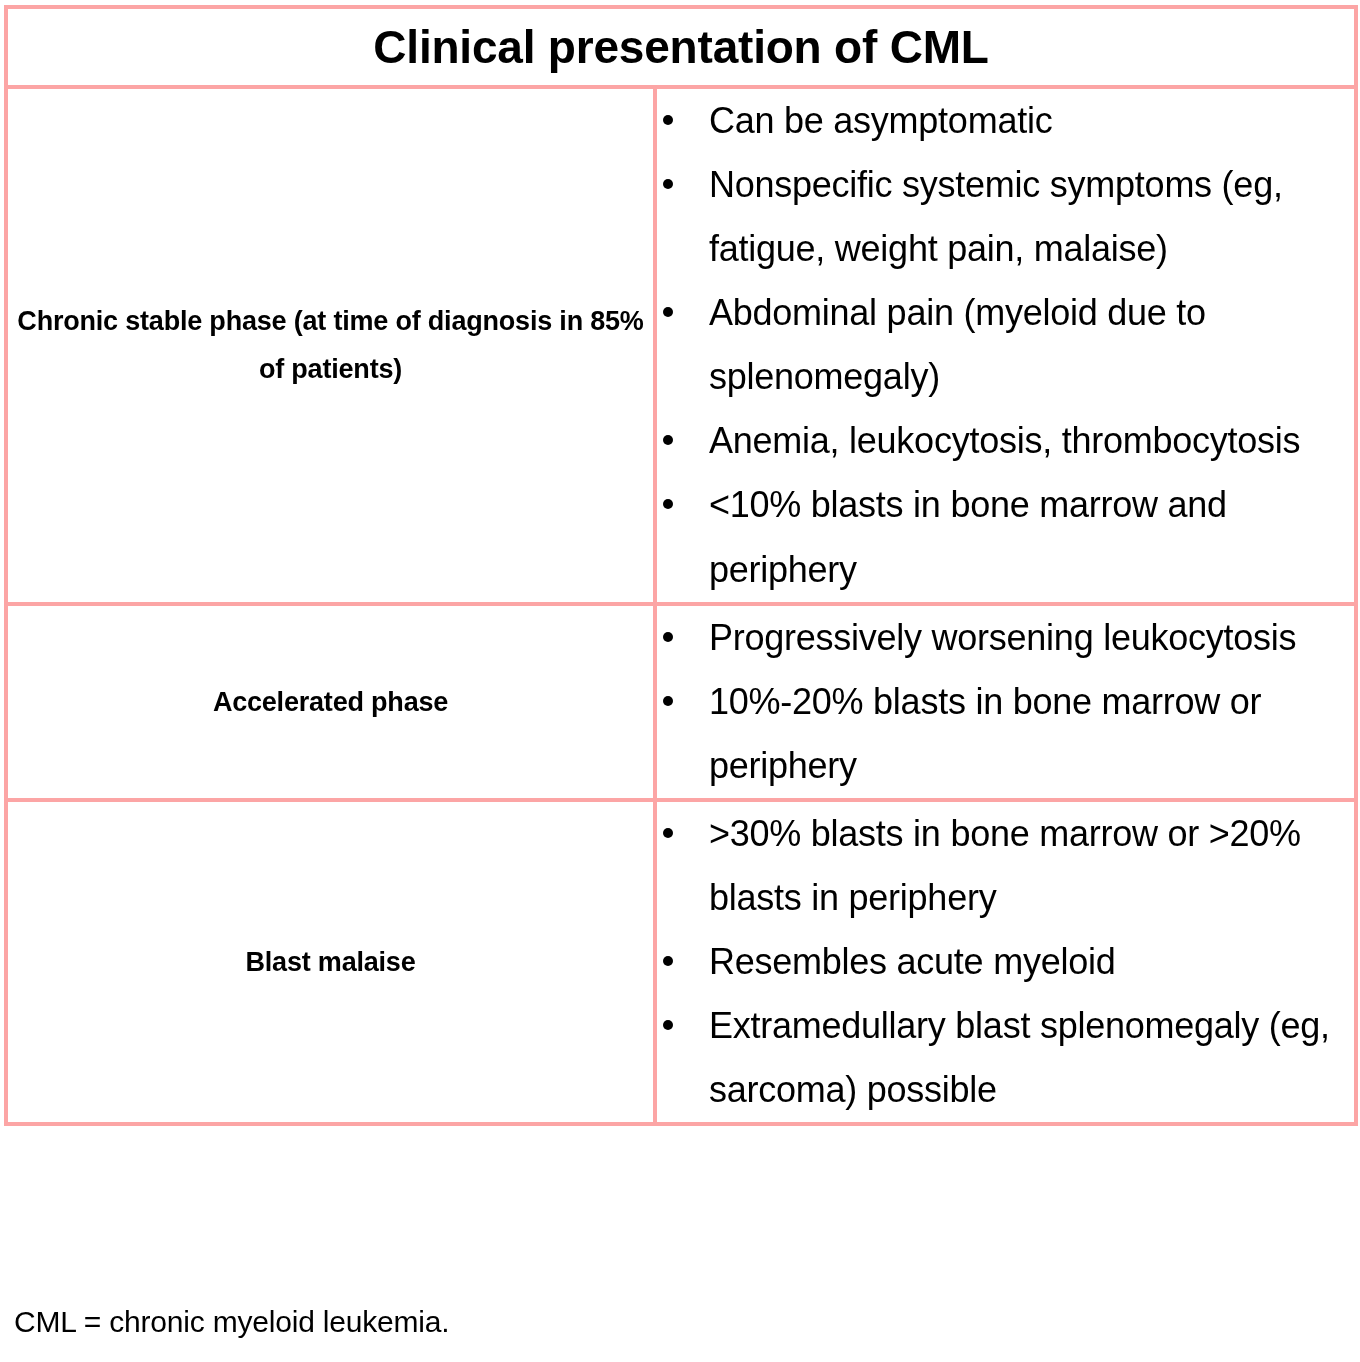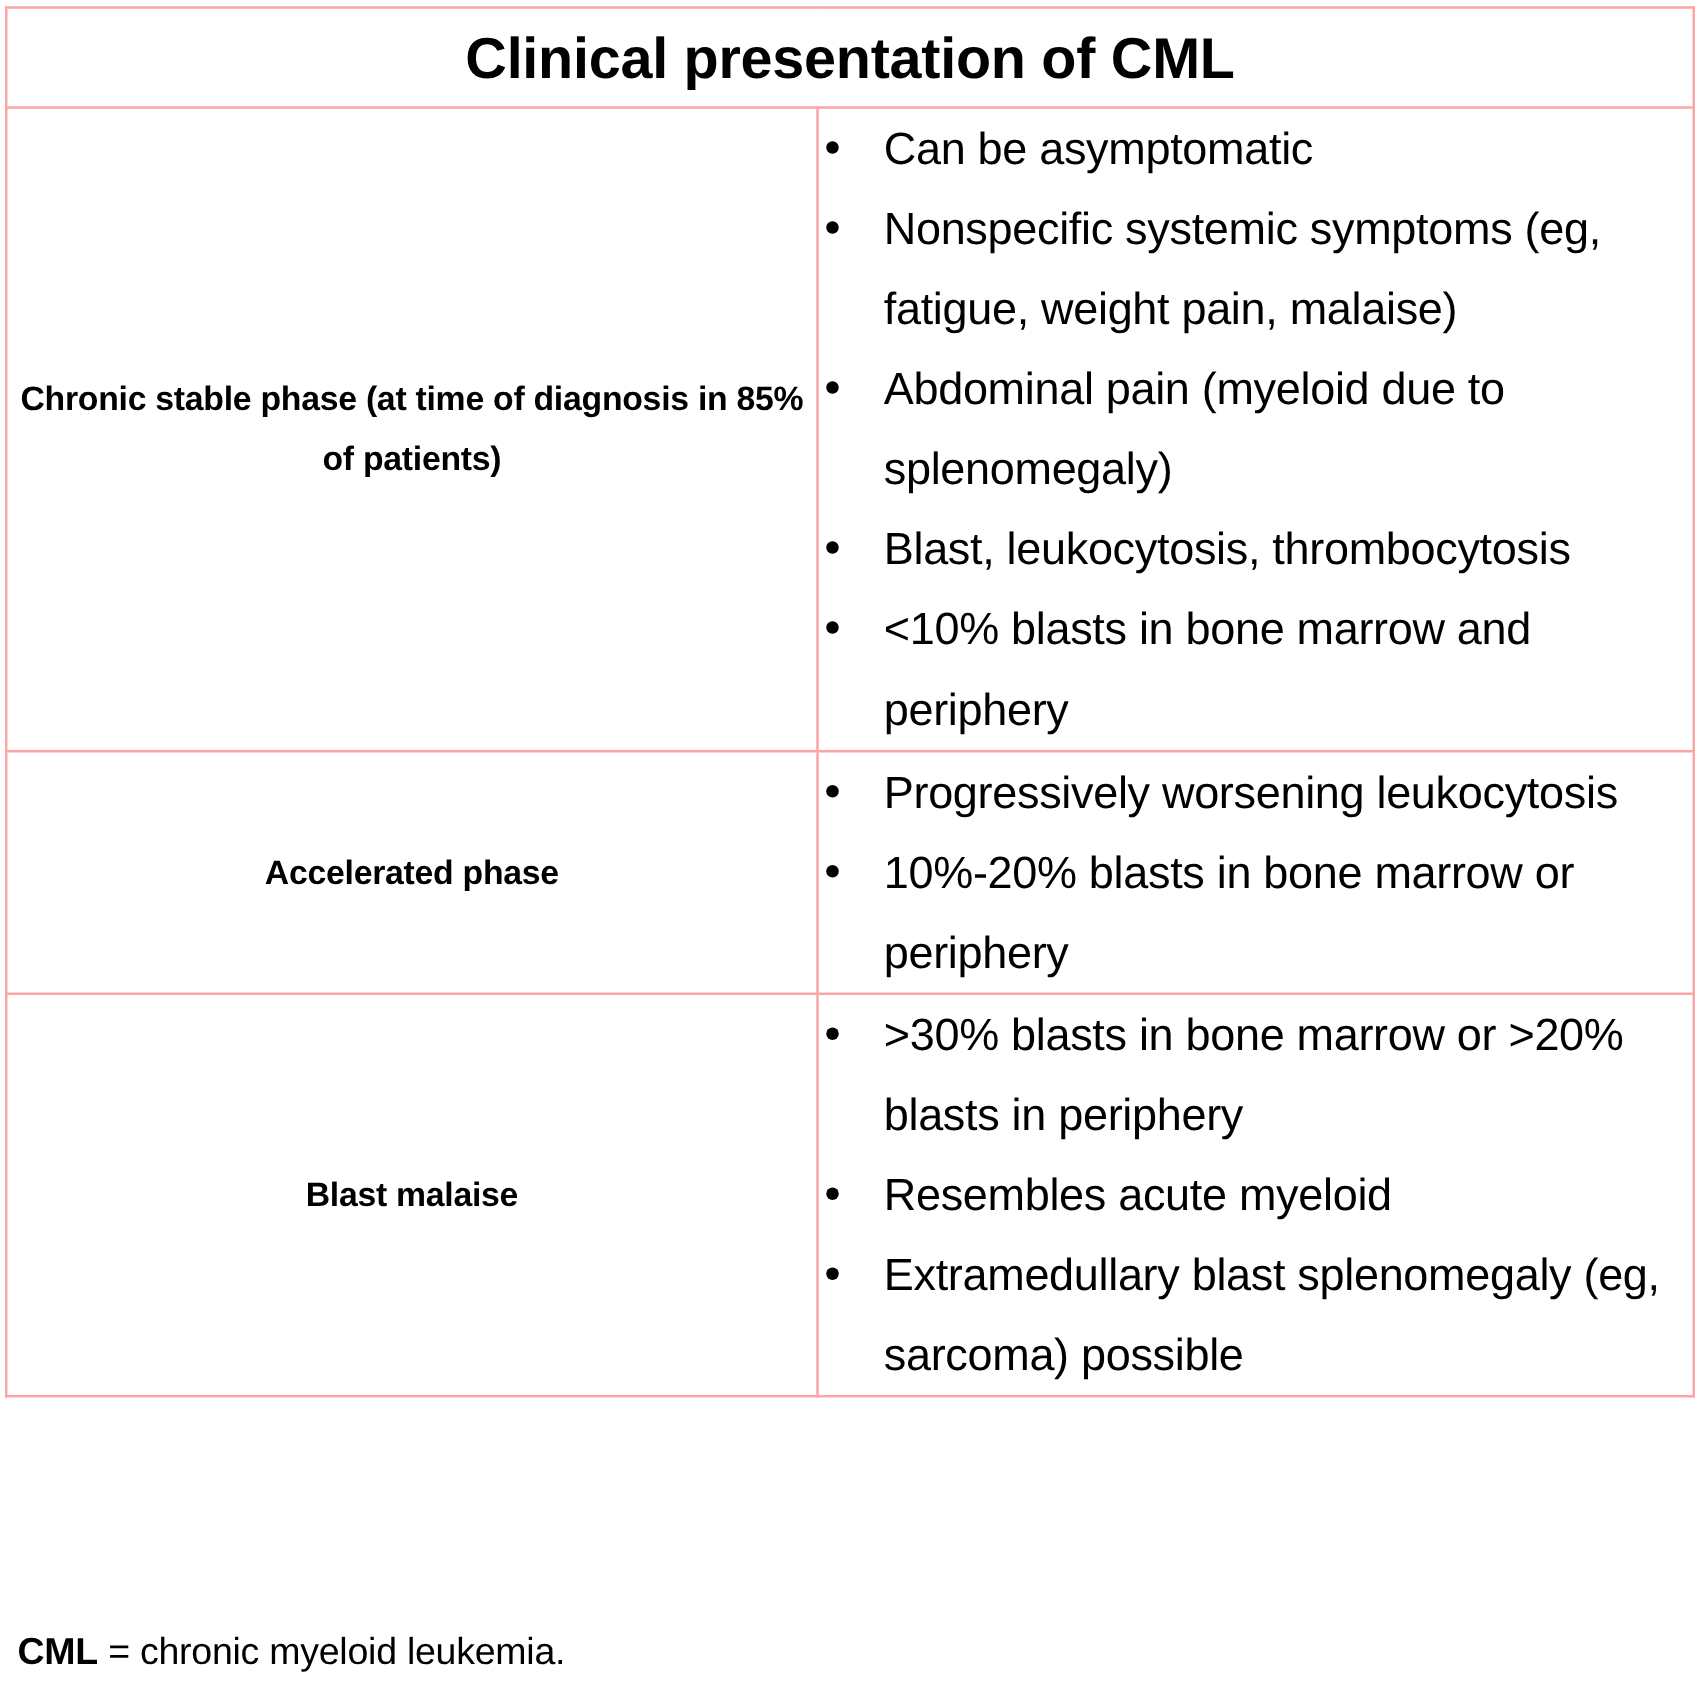--- a/index.html
+++ b/index.html
@@ -27,21 +27,21 @@
   .cml-table {
     position: absolute;
     left: 4px;
     top: 5px;
     width: 1350px;
     border-collapse: collapse;
     table-layout: fixed;
   }
   .cml-table td,
   .cml-table th {
-    border: 2px solid #fca5a5;
+    border: 4px solid #fca5a5;
     padding: 0;
     vertical-align: middle;
   }
 
   
   .title-cell {
     text-align: center;
     padding: 10px 6px 14px 6px;
     height: 80px;
     box-sizing: border-box;
@@ -105,21 +105,21 @@
   .footnote {
     position: absolute;
     left: 14px;
     top: 1302px;
     font-size: 30px;
     line-height: 1.3;
     letter-spacing: -0.2px;
     white-space: nowrap;
   }
   .footnote .abbr {
-    font-weight: bold;
+    font-weight: normal;
     margin-top: 24px;
   }
 </style>
 </head>
 <body>
 
 <div class="page">
 
   <table class="cml-table">
     <colgroup>
@@ -135,21 +135,21 @@
 
       <tr>
         <td class="phase-cell">
           <span class="phase-label">Chronic stable phase (at time of diagnosis in 85% of patients)</span>
         </td>
         <td class="detail-cell">
           <ul class="bullets">
             <li>Can be asymptomatic</li>
             <li>Nonspecific systemic symptoms (eg, fatigue, weight pain, malaise)</li>
             <li>Abdominal pain (myeloid due to splenomegaly)</li>
-            <li>Blast, leukocytosis, thrombocytosis</li>
+            <li>Anemia, leukocytosis, thrombocytosis</li>
             <li>&lt;10% blasts in bone marrow and periphery</li>
           </ul>
         </td>
       </tr>
 
       <tr>
         <td class="phase-cell">
           <span class="phase-label">Accelerated phase</span>
         </td>
         <td class="detail-cell">

